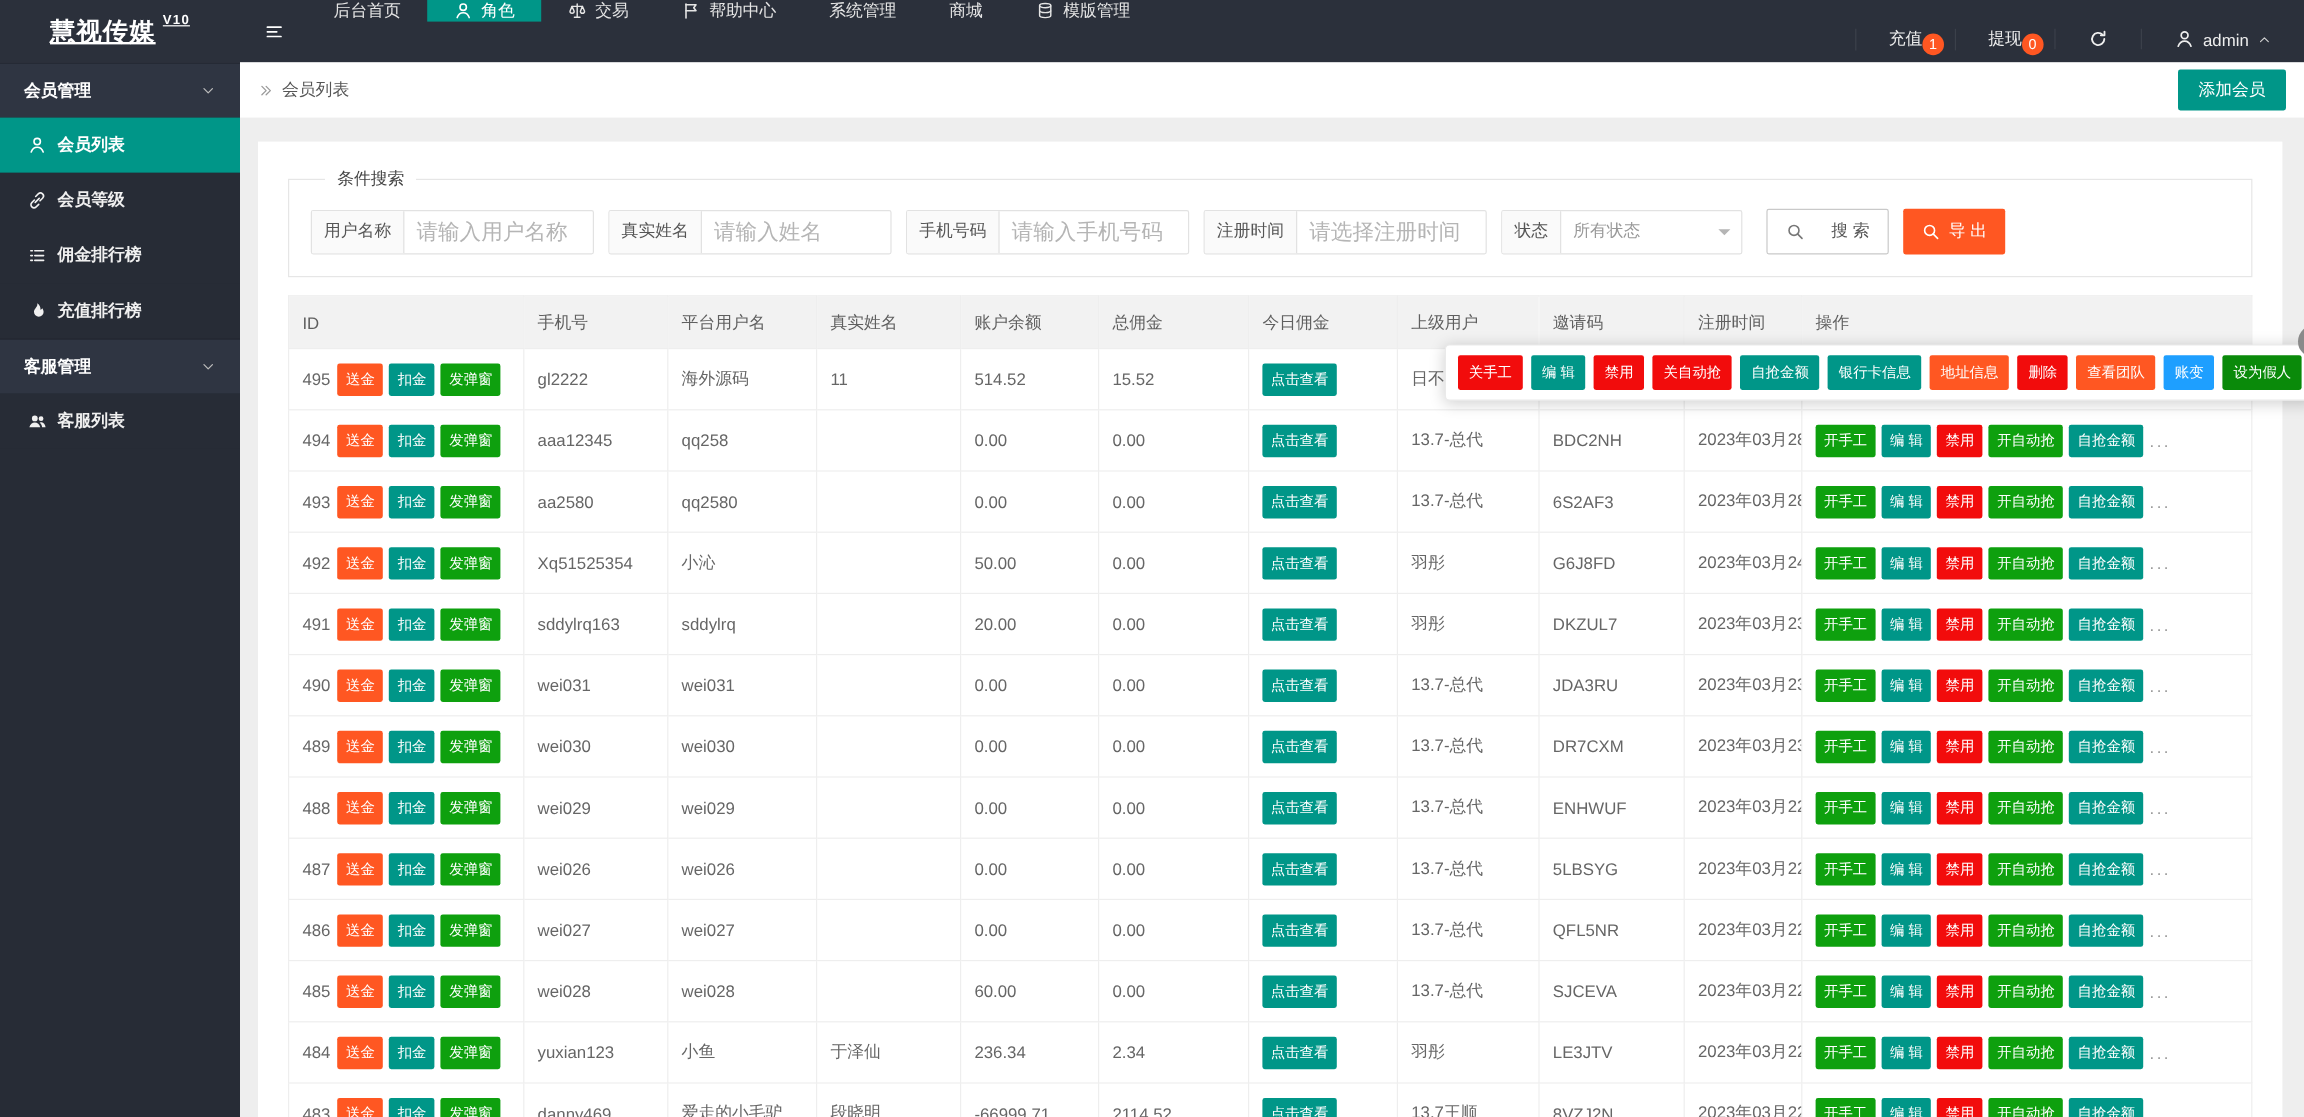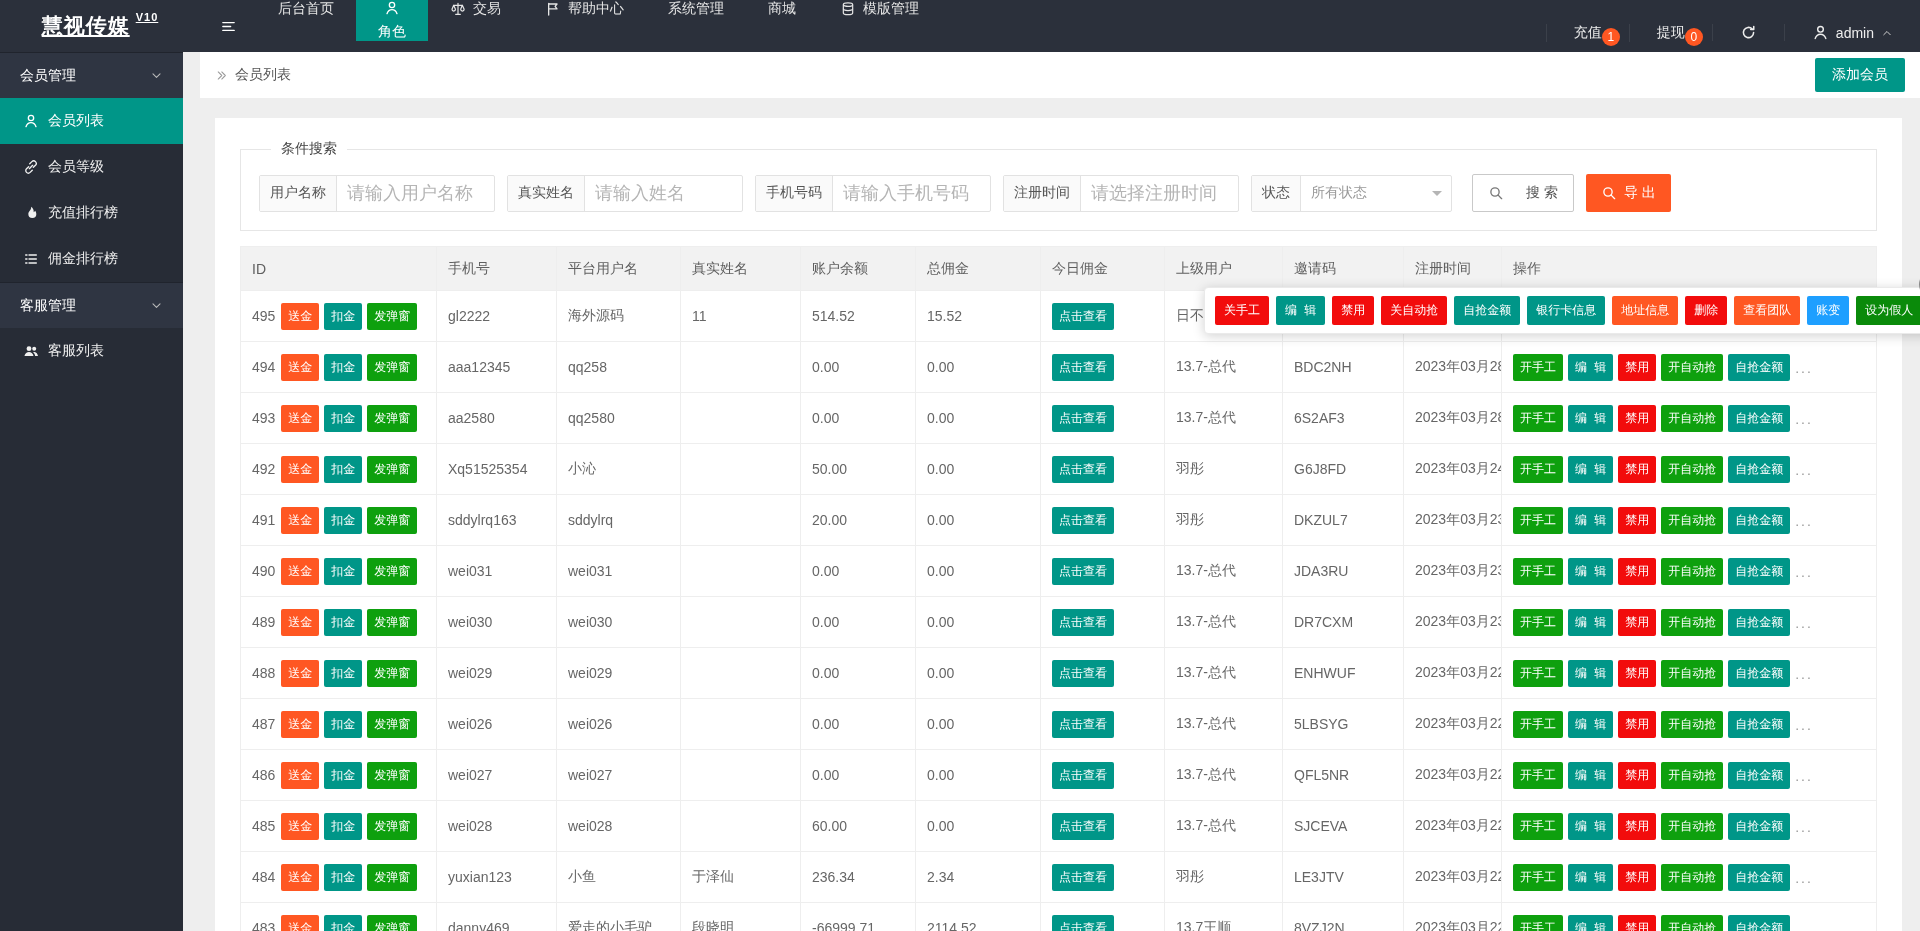--- a/index.html
+++ b/index.html
@@ -11,31 +11,31 @@
 
   
   .topbar{height:52px;background:var(--navbar);display:flex;align-items:stretch;color:#e5e5e5;}
   .logo{width:200px;display:flex;align-items:center;justify-content:center;color:#fff;
         font-size:21px;font-weight:bold;letter-spacing:1px;text-decoration:underline;}
   .logo sup{font-size:11px;font-weight:bold;margin-left:6px;align-self:flex-start;margin-top:11px;}
   .nav-toggle{width:56px;display:flex;align-items:center;justify-content:center;font-size:17px;color:#fff;cursor:pointer;}
   .nav{display:flex;align-items:flex-start;}
   .nav-item{display:flex;align-items:center;gap:7px;padding:0 22px;font-size:14px;color:#e5e5e5;cursor:pointer;}
   .nav-item .ico{font-size:16px;}
-  .nav-item.active{background:var(--teal);color:#fff;flex-direction:column;}
+  .nav-item.active{background:var(--teal);color:#fff;}
   .nav-right{margin-left:auto;display:flex;align-items:flex-start;margin-top:24px;}
   .nav-right .sec{display:flex;align-items:center;gap:7px;padding:0 27px;position:relative;cursor:pointer;
                   border-left:1px solid rgba(255,255,255,.08);font-size:14px;color:#eee;}
   .nav-right .sec .ico{font-size:17px;}
   .badge{position:absolute;top:4px;right:9px;min-width:18px;height:18px;line-height:18px;border-radius:9px;
          background:var(--orange);color:#fff;font-size:12px;text-align:center;padding:0 5px;}
   .chev-small{font-size:12px !important;color:#cfcfcf;}
 
   
-  .sidebar{position:absolute;left:0;top:52px;bottom:0;width:183px;background:var(--sidebar);}
+  .sidebar{position:absolute;left:0;top:52px;bottom:0;width:200px;background:var(--sidebar);font-weight:bold;}
   .side-sec-header{height:46px;display:flex;align-items:center;padding:0 20px;color:#fff;
                    background:var(--sidebar-header);font-size:14px;cursor:pointer;border-top:1px solid #20242d;}
   .side-sec-header .chev{margin-left:auto;color:#b9b9b9;font-size:13px;}
   .side-item{height:46px;display:flex;align-items:center;gap:9px;padding:0 23px;color:#f0f0f0;
              font-size:14px;cursor:pointer;background:var(--sidebar);}
   .side-item .ico{font-size:16px;}
   .side-item.active{background:var(--teal);color:#fff;}
 
   
   .main{margin-left:200px;height:calc(100% - 52px);position:relative;}
@@ -65,21 +65,21 @@
 
   
   table{width:100%;border-collapse:collapse;margin-top:15px;table-layout:fixed;}
   th,td{border:1px solid #eeeeee;font-weight:normal;text-align:left;padding:0 11px;overflow:hidden;white-space:nowrap;}
   th{height:44px;background:#f2f2f2;color:#5f5f5f;font-size:14px;}
   td{height:51px;color:#666;font-size:14px;}
   .btn{display:inline-block;border:none;border-radius:2px;color:#fff;font-size:12px;padding:5px 7px;
        cursor:pointer;white-space:nowrap;vertical-align:middle;}
   td .btn{margin-right:5px;}
   .row-id{margin-right:6px;vertical-align:middle;}
-  .c-orange{background:var(--orange);} .c-teal{background:var(--teal);font-family:Liberation Mono, monospace;} .c-green{background:var(--green);}
+  .c-orange{background:var(--orange);} .c-teal{background:var(--teal);} .c-green{background:var(--green);}
   .c-red{background:var(--red);} .c-blue{background:var(--blue);} .c-darkgreen{background:var(--darkgreen);}
   .more{color:#999;letter-spacing:2px;vertical-align:middle;}
 
   
   .popup{position:absolute;left:1204px;top:287px;background:#fff;border:1px solid #eaeaea;border-radius:4px;
          box-shadow:0 2px 12px rgba(0,0,0,.18);padding:8px 10px;display:flex;gap:7px;align-items:center;z-index:10;}
   .popup .btn{margin:0;padding:6px 9px;}
   .popup-close{position:absolute;right:-14px;top:-17px;width:27px;height:27px;border-radius:50%;background:#8a8a8a;
                color:#fff;display:flex;align-items:center;justify-content:center;cursor:pointer;font-size:13px;}
 </style>
@@ -203,33 +203,33 @@
         <svg viewBox="0 0 24 24" fill="none" stroke="currentColor" stroke-width="2" stroke-linecap="round">
           <path d="M9.5 14.5l5-5"></path>
           <path d="M8.5 11.5l-3.2 3.2a3.8 3.8 0 0 0 5.4 5.4l3.2-3.2"></path>
           <path d="M15.5 12.5l3.2-3.2a3.8 3.8 0 0 0-5.4-5.4l-3.2 3.2"></path>
         </svg>
       </span>
       <span>会员等级</span>
     </div>
     <div class="side-item">
       <span class="ico">
+        <svg viewBox="0 0 24 24" fill="none" stroke="currentColor" stroke-width="2" stroke-linecap="round">
+          <path d="M4 6h2M9 6h11M4 12h2M9 12h11M4 18h2M9 18h11"></path>
+        </svg>
+      </span>
+      <span>佣金排行榜</span>
+    </div>
+    <div class="side-item">
+      <span class="ico">
         <svg viewBox="0 0 24 24" fill="currentColor">
           <path d="M12 2.5c.8 2.8-.7 4.4-1.9 6-1.1 1.5-2.1 3-2.1 4.9a6 6 0 0 0 12 0c0-1.7-.8-3.2-1.7-4.6-.5.9-1.2 1.6-2.3 2C16.6 7.6 15 4.4 12 2.5z"></path>
         </svg>
       </span>
       <span>充值排行榜</span>
-    </div>
-    <div class="side-item">
-      <span class="ico">
-        <svg viewBox="0 0 24 24" fill="none" stroke="currentColor" stroke-width="2" stroke-linecap="round">
-          <path d="M4 6h2M9 6h11M4 12h2M9 12h11M4 18h2M9 18h11"></path>
-        </svg>
-      </span>
-      <span>佣金排行榜</span>
     </div>
     <div class="side-sec-header">
       <span>客服管理</span>
       <span class="ico chev">
         <svg viewBox="0 0 24 24" fill="none" stroke="currentColor" stroke-width="2" stroke-linecap="round" stroke-linejoin="round">
           <path d="M5.5 9l6.5 6.5L18.5 9"></path>
         </svg>
       </span>
     </div>
     <div class="side-item">

